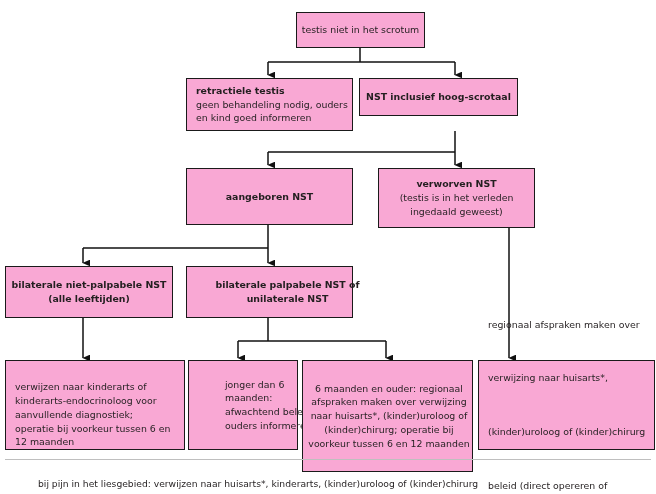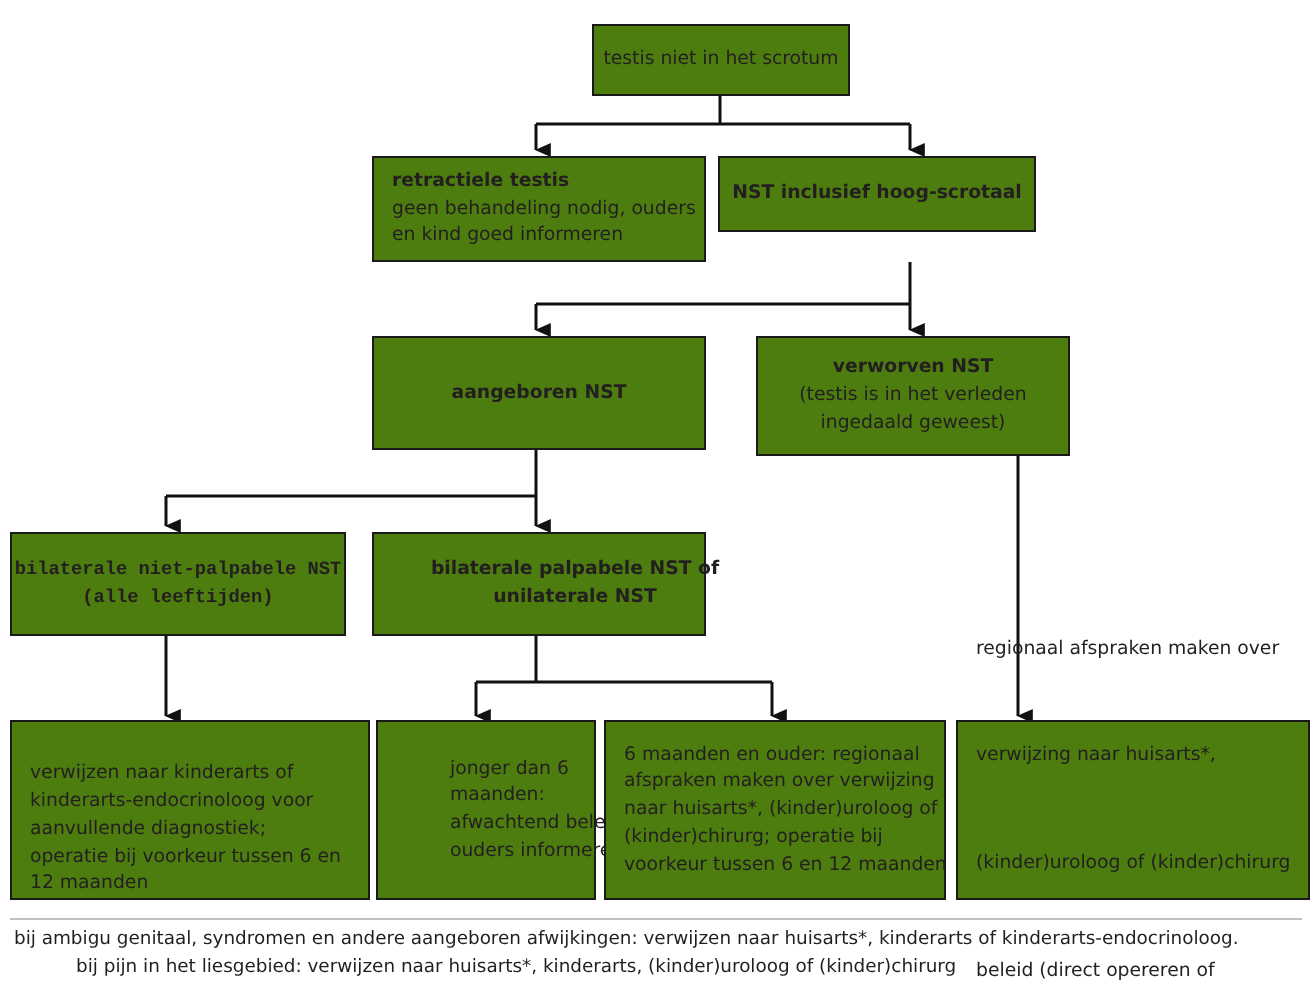--- a/index.html
+++ b/index.html
@@ -22,21 +22,21 @@
     left: 0;
     top: 0;
     width: 656px;
     height: 494px;
     pointer-events: none;
   }
   .node {
     position: absolute;
     box-sizing: border-box;
     border: 1.4px solid #1a1a1a;
-    background: #4d7c0f;
+    background: #f9a8d4;
     color: #231f20;
     font-size: 9.4px;
     line-height: 1.46;
     display: flex;
     flex-direction: column;
     justify-content: center;
   }
   .node .line {
     display: block;
     white-space: pre;
@@ -114,21 +114,21 @@
   <div class="node center" style="left:186px; top:168px; width:167px; height:57px;">
     <span class="line bold">aangeboren NST</span>
   </div>
 
   <div class="node center" style="left:378px; top:168px; width:157px; height:60px;">
     <span class="line bold">verworven NST</span>
     <span class="line">(testis is in het verleden</span>
     <span class="line">ingedaald geweest)</span>
   </div>
 
-  <div class="node center" style="left:5px; top:266px; width:168px; height:52px;font-family:Liberation Mono, monospace;">
+  <div class="node center" style="left:5px; top:266px; width:168px; height:52px;">
     <span class="line bold">bilaterale niet-palpabele NST</span>
     <span class="line bold">(alle leeftijden)</span>
   </div>
 
   <div class="node center" style="left:186px; top:266px; width:167px; height:52px;padding-left:36px;">
     <span class="line bold">bilaterale palpabele NST of</span>
     <span class="line bold">unilaterale NST</span>
   </div>
 
   <div class="node left" style="left:5px; top:360px; width:180px; height:90px;justify-content:flex-end;">
@@ -139,32 +139,31 @@
     <span class="line">12 maanden</span>
   </div>
 
   <div class="node left" style="left:188px; top:360px; width:110px; height:90px;padding-left:36px;">
     <span class="line">jonger dan 6</span>
     <span class="line">maanden:</span>
     <span class="line">afwachtend beleid;</span>
     <span class="line">ouders informeren</span>
   </div>
 
-  <div class="node left" style="left:302px; top:360px; width:171px; height:90px;">
+  <div class="node left" style="left:302px; top:360px; width:171px; height:112px;align-items:center;">
     <span class="line">6 maanden en ouder: regionaal</span>
     <span class="line">afspraken maken over verwijzing</span>
     <span class="line">naar huisarts*, (kinder)uroloog of</span>
     <span class="line">(kinder)chirurg; operatie bij</span>
     <span class="line">voorkeur tussen 6 en 12 maanden</span>
   </div>
 
   <div class="node left" style="left:478px; top:360px; width:177px; height:90px;gap:40px;">
     <span class="line">regionaal afspraken maken over</span>
     <span class="line">verwijzing naar huisarts*,</span>
     <span class="line">(kinder)uroloog of (kinder)chirurg</span>
     <span class="line">beleid (direct opereren of</span>
   </div>
 
   <div class="rule" style="left:5px; top:459px; width:646px;"></div>
-  <div class="footer" style="top:463px;">bij ambigu genitaal, syndromen en andere aangeboren afwijkingen: verwijzen naar huisarts*, kinderarts of kinderarts-endocrinoloog.</div>
   <div class="footer" style="top:477px;padding-left:31px;">bij pijn in het liesgebied: verwijzen naar huisarts*, kinderarts, (kinder)uroloog of (kinder)chirurg</div>
 
 </div>
 
 </body></html>

